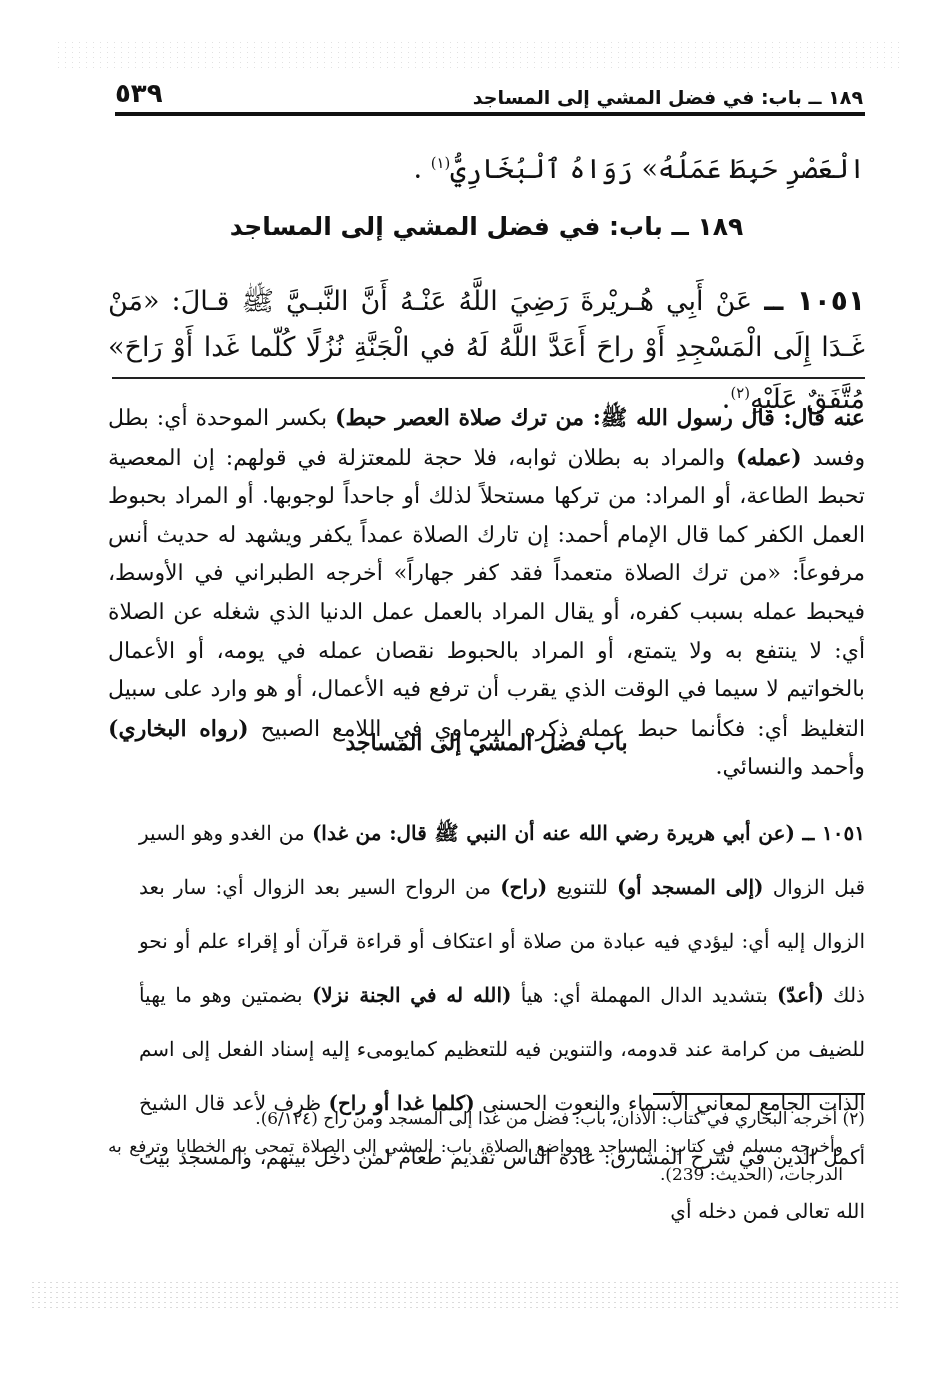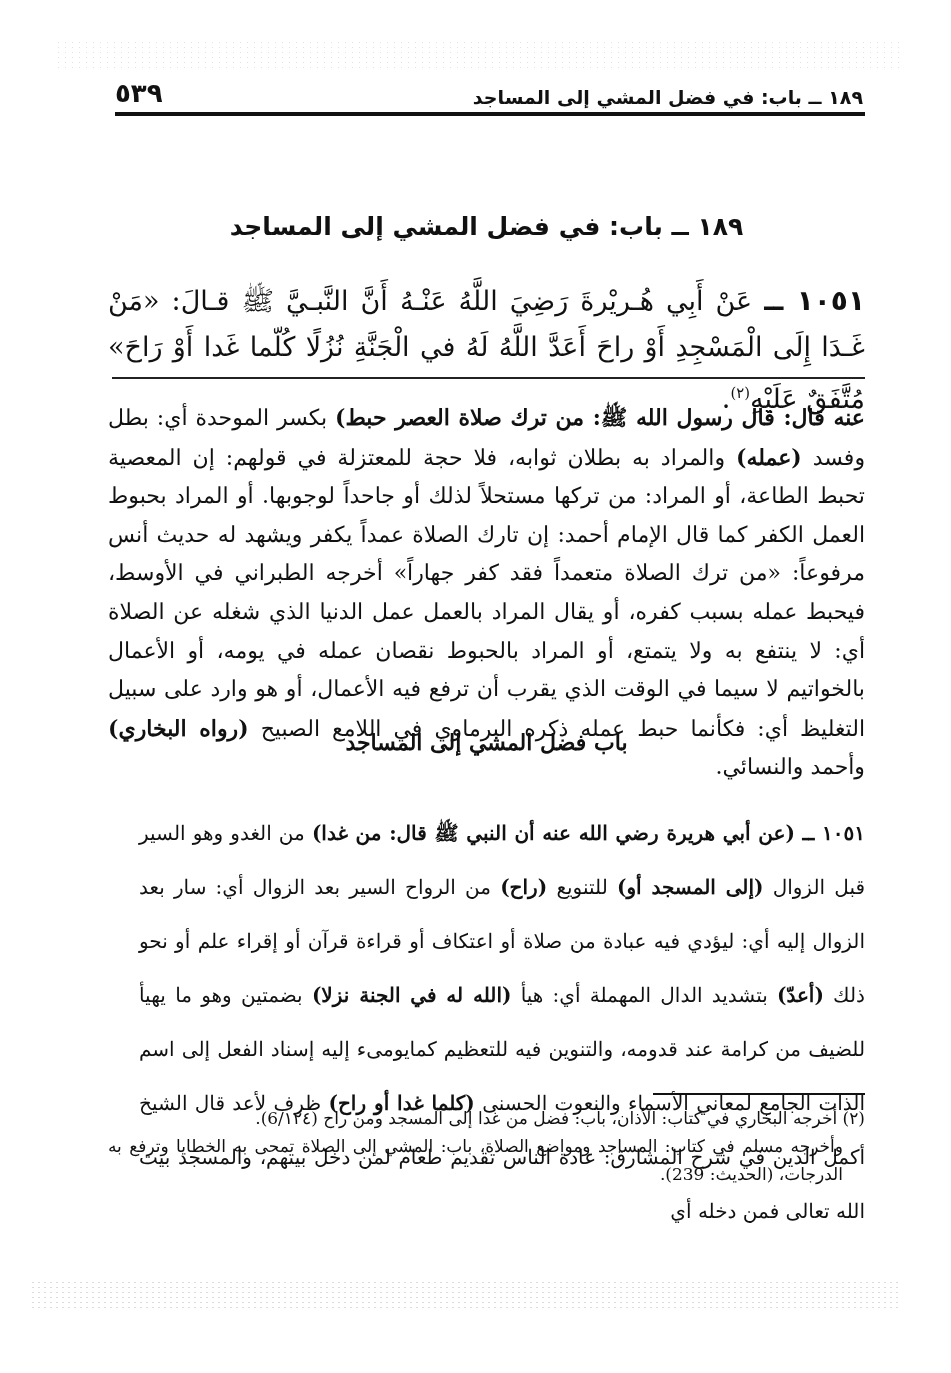--- a/index.html
+++ b/index.html
@@ -150,20 +150,24 @@
 <div class="page">
 
   <div class="noise-top"></div>
 
   <div class="running-head">
     <span>١٨٩ ــ باب: في فضل المشي إلى المساجد</span>
     <span class="page-no">٥٣٩</span>
   </div>
   <div class="head-rule"></div>
 
+  <div class="block matn matn-first">
+    <span>الْعَصْرِ حَبِطَ عَمَلُهُ» رَوَاهُ ٱلْبُخَارِيُّ</span><span class="sup">(١)</span>
+    <span>.</span>
+  </div>
 
   <div class="section-title main">١٨٩ ــ باب: في فضل المشي إلى المساجد</div>
 
   <div class="block matn hadith">
     <span class="num">١٠٥١ ــ</span>
     <span>عَنْ أَبِي هُـريْرةَ رَضِيَ اللَّهُ عَنْـهُ أَنَّ النَّبـيَّ ﷺ قـالَ: «مَنْ غَـدَا إِلَى الْمَسْجِدِ أَوْ راحَ أَعَدَّ اللَّهُ لَهُ في الْجَنَّةِ نُزُلًا كُلّما غَدا أَوْ رَاحَ» مُتَّفَقٌ عَلَيْهِ</span><span class="sup">(٢)</span><span>.</span>
   </div>
 
   <div class="sep-rule"></div>
 

